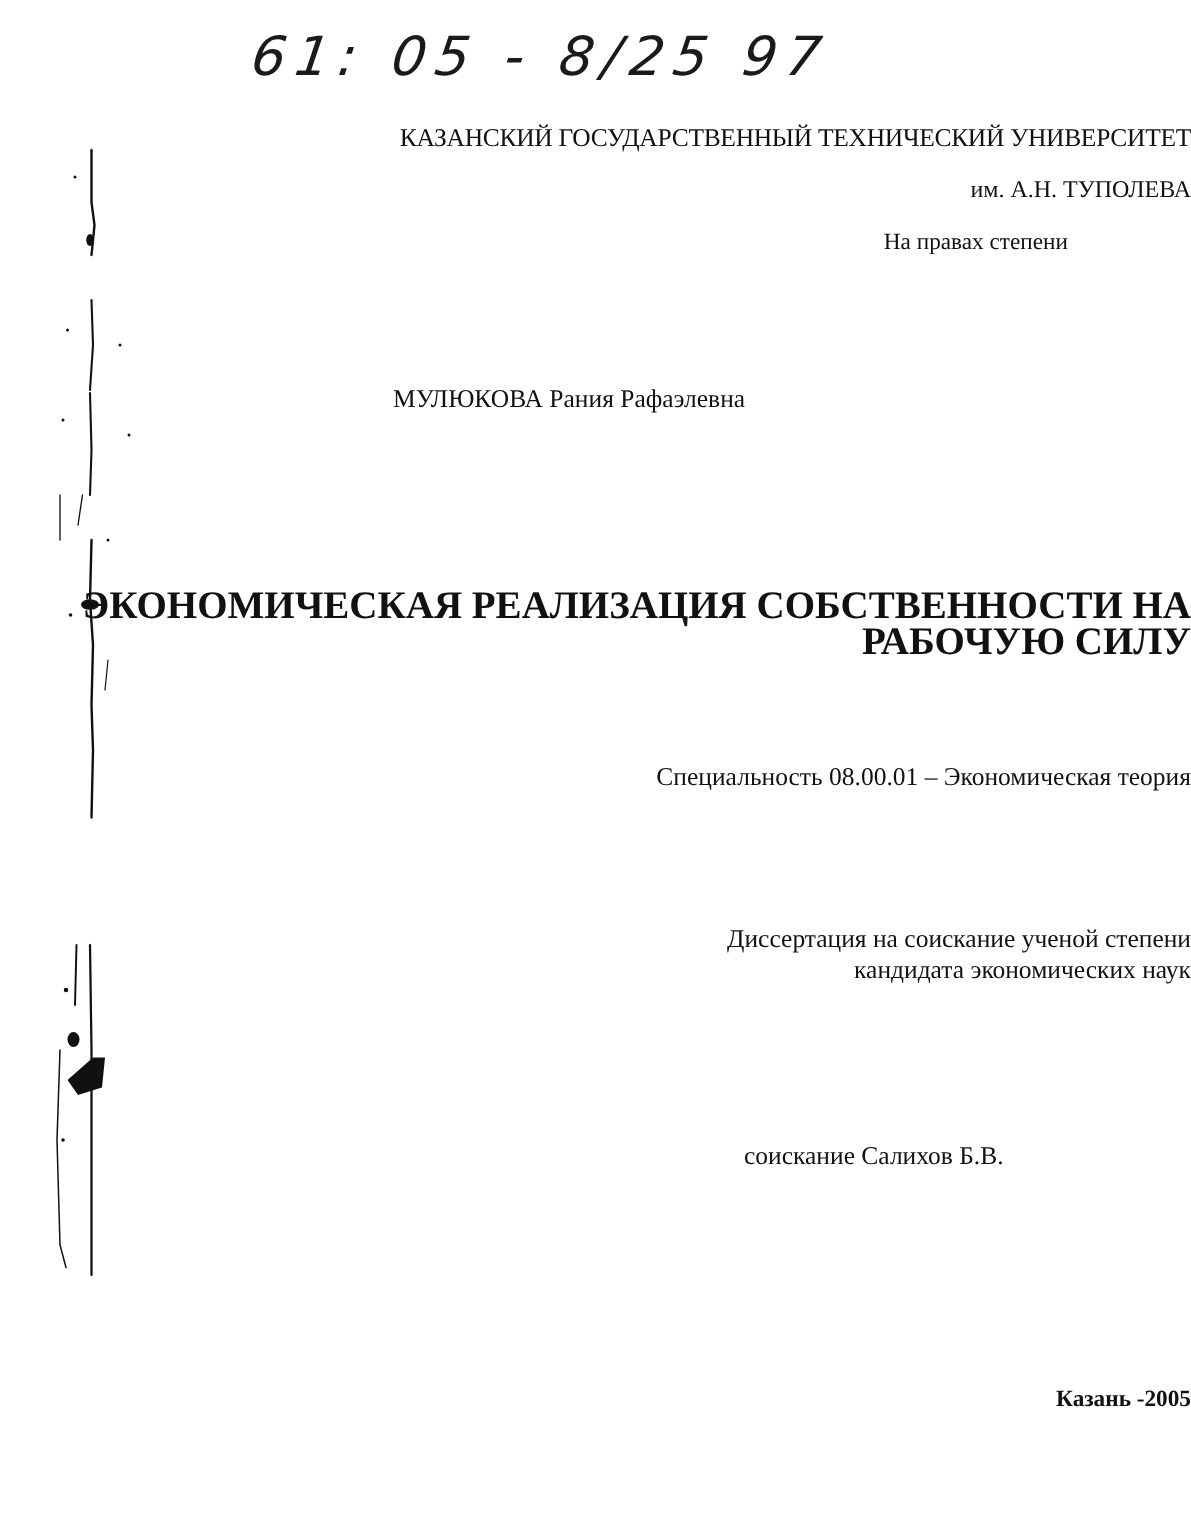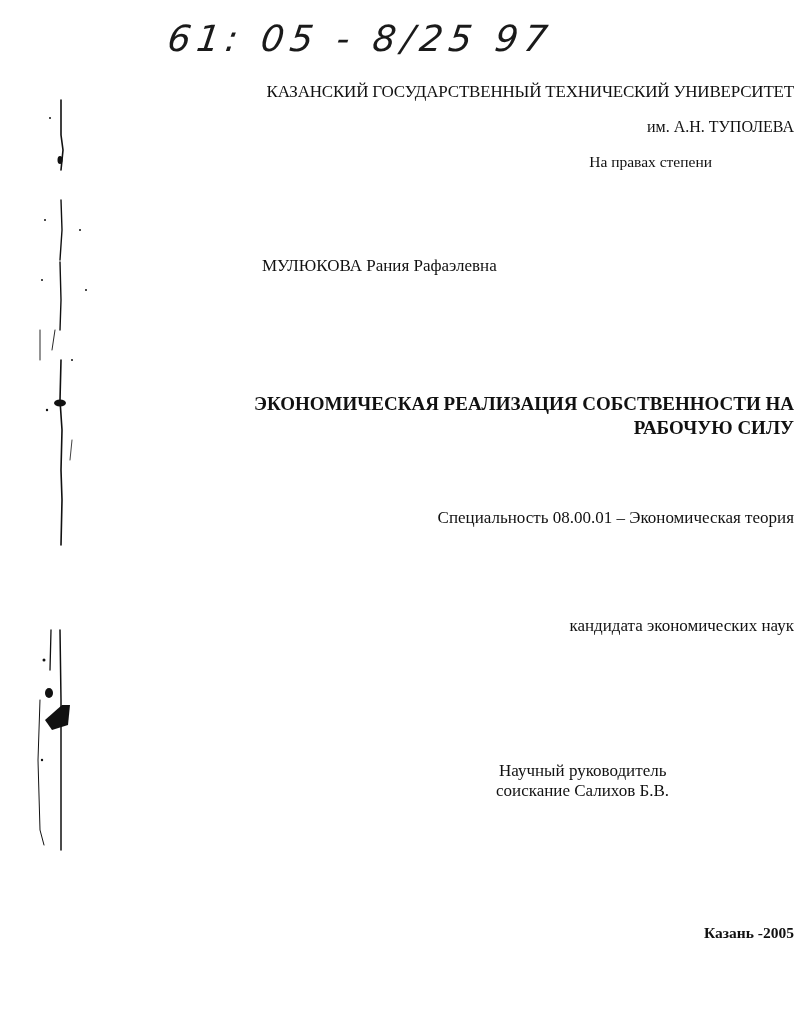--- a/index.html
+++ b/index.html
@@ -42,21 +42,21 @@
     .rights {
       right: 82px; top: 153px;
       font-size: 15.5px;
     }
     .author {
       left: 262px; top: 256px;
       font-size: 17px;
     }
     .title {
       left: 0; width: 794px; top: 392px;
-      font-size: 19px;
+      font-size: 26px;
       font-weight: bold;
       line-height: 24px;
     }
     .specialty {
       left: 0; width: 794px; top: 508px;
       font-size: 17px;
     }
     .dissertation {
       left: 0; width: 794px; top: 615px;
       font-size: 17px;
@@ -126,21 +126,21 @@
 <div class="abs author">МУЛЮКОВА Рания Рафаэлевна</div>
 
 <div class="abs center title">
   <div>ЭКОНОМИЧЕСКАЯ РЕАЛИЗАЦИЯ СОБСТВЕННОСТИ НА</div>
   <div>РАБОЧУЮ СИЛУ</div>
 </div>
 
 <div class="abs center specialty">Специальность 08.00.01 – Экономическая теория</div>
 
 <div class="abs center dissertation">
+  <div>Диссертация на соискание ученой степени</div>
   <div>кандидата экономических наук</div>
 </div>
 
 <div class="abs supervisor">
-  <div class="l1">Научный руководитель</div>
   <div>соискание Салихов  Б.В.</div>
 </div>
 
 <div class="abs center city-year">Казань -2005</div>
 
 </body></html>

